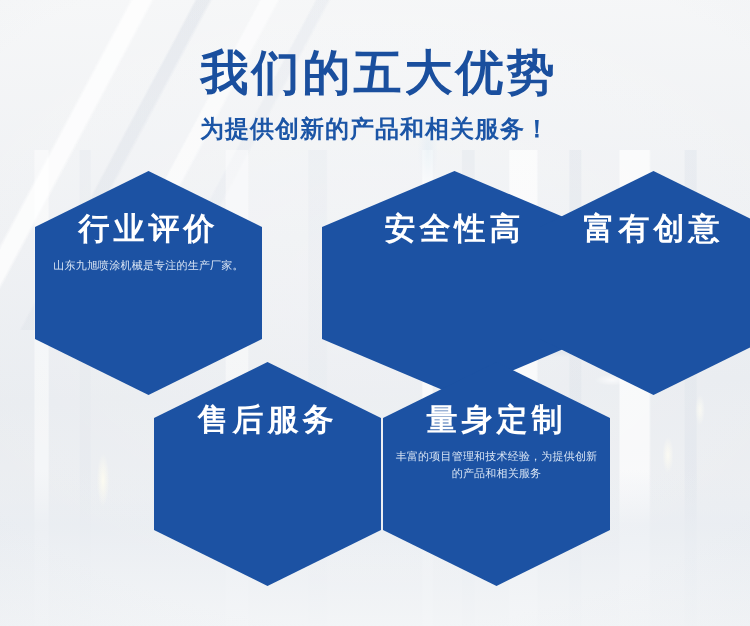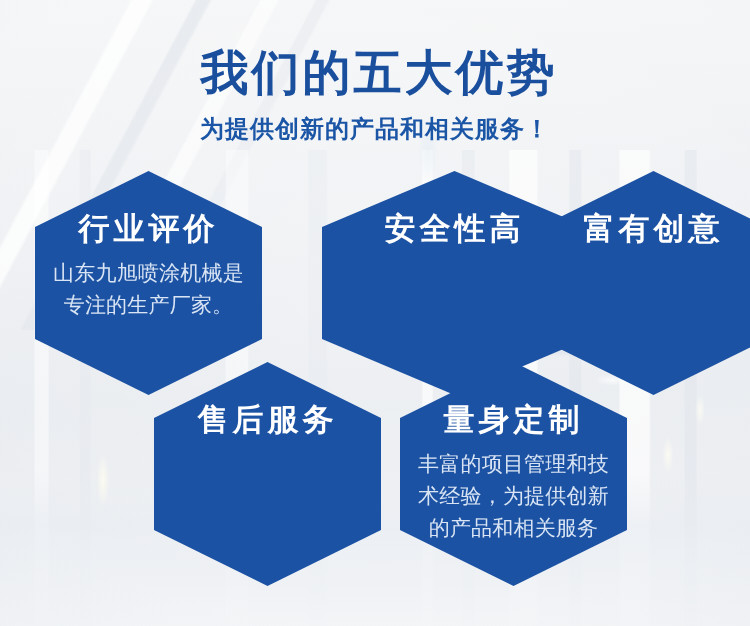--- a/index.html
+++ b/index.html
@@ -135,36 +135,36 @@
     color: #ffffff;
     font-weight: 700;
     font-size: 31px;
     letter-spacing: 4px;
     line-height: 1;
     font-family: Liberation Serif, serif;
     white-space: nowrap;
   }
   .hex-body {
     color: #d9e5f4;
-    font-size: 21px;
+    font-size: 11px;
     line-height: 1.52;
     letter-spacing: .2px;
     font-family: "DejaVu Serif", "Liberation Serif", serif;
   }
 
   
   #hex-1 { left: 35px;  top: 171px; width: 227px; height: 224px; }
   #hex-2 { left: 274px; top: 171px; width: 265px; height: 224px; margin-left: 48px; }
   #hex-3 { left: 540px; top: 171px; width: 227px; height: 224px; }
 
   #hex-1 .hex-inner, #hex-2 .hex-inner, #hex-3 .hex-inner { top: 42px; }
 
   
   #hex-4 { left: 154px; top: 362px; width: 227px; height: 224px; }
-  #hex-5 { left: 400px; top: 362px; width: 227px; height: 224px; }
+  #hex-5 { left: 383px; top: 362px; width: 227px; height: 224px; }
 
   #hex-4 .hex-inner, #hex-5 .hex-inner { top: 42px; }
 
   .hex-title + .hex-body { margin-top: 14px; }
 </style>
 </head>
 <body>
 
 <div id="poster">
 

